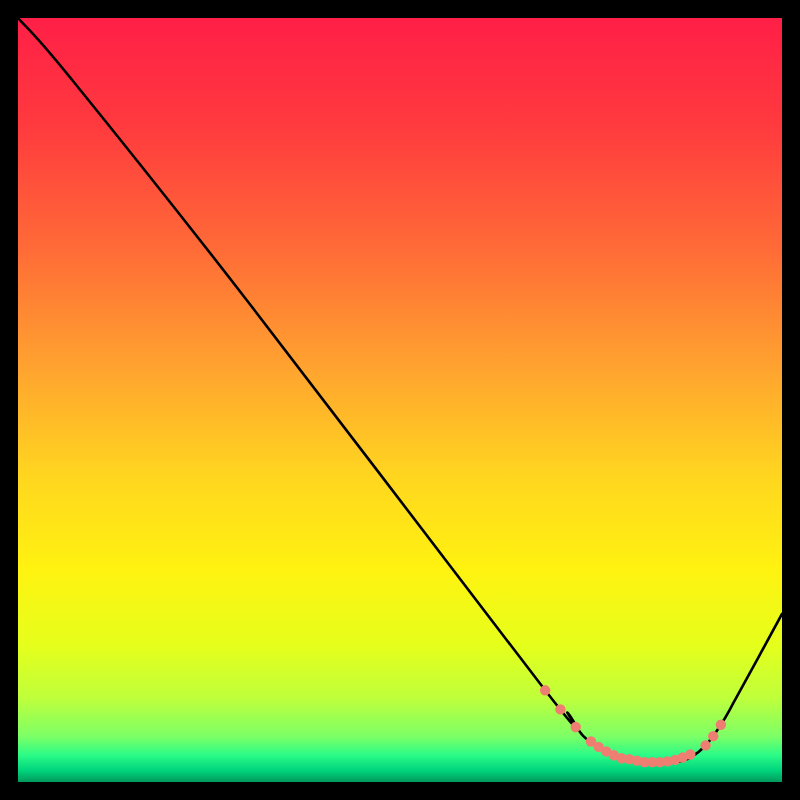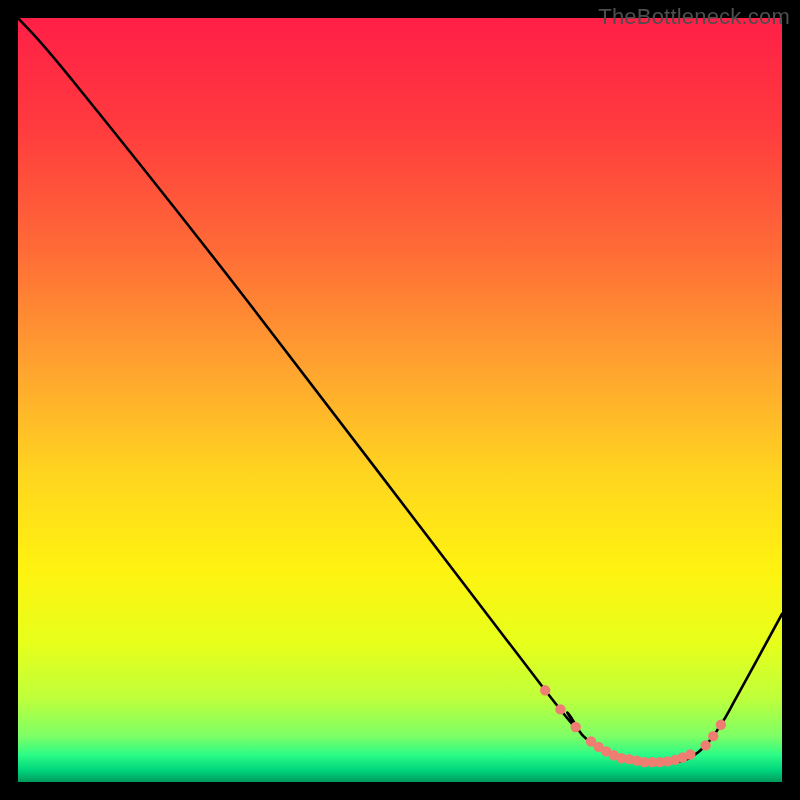--- a/index.html
+++ b/index.html
@@ -80,14 +80,13 @@
           <circle cx="649.40" cy="743.37" r="5.2" fill="#ef7e72"></circle>
           <circle cx="657.04" cy="741.84" r="5.2" fill="#ef7e72"></circle>
           <circle cx="664.68" cy="739.55" r="5.2" fill="#ef7e72"></circle>
           <circle cx="672.32" cy="736.50" r="5.2" fill="#ef7e72"></circle>
           <circle cx="687.60" cy="727.33" r="5.2" fill="#ef7e72"></circle>
           <circle cx="695.24" cy="718.16" r="5.2" fill="#ef7e72"></circle>
           <circle cx="702.88" cy="706.70" r="5.2" fill="#ef7e72"></circle>
         </g>
     </svg>
   </div>
-  <div class="watermark">TheBottleneck.com</div>
 </div>
 
 </body></html>

